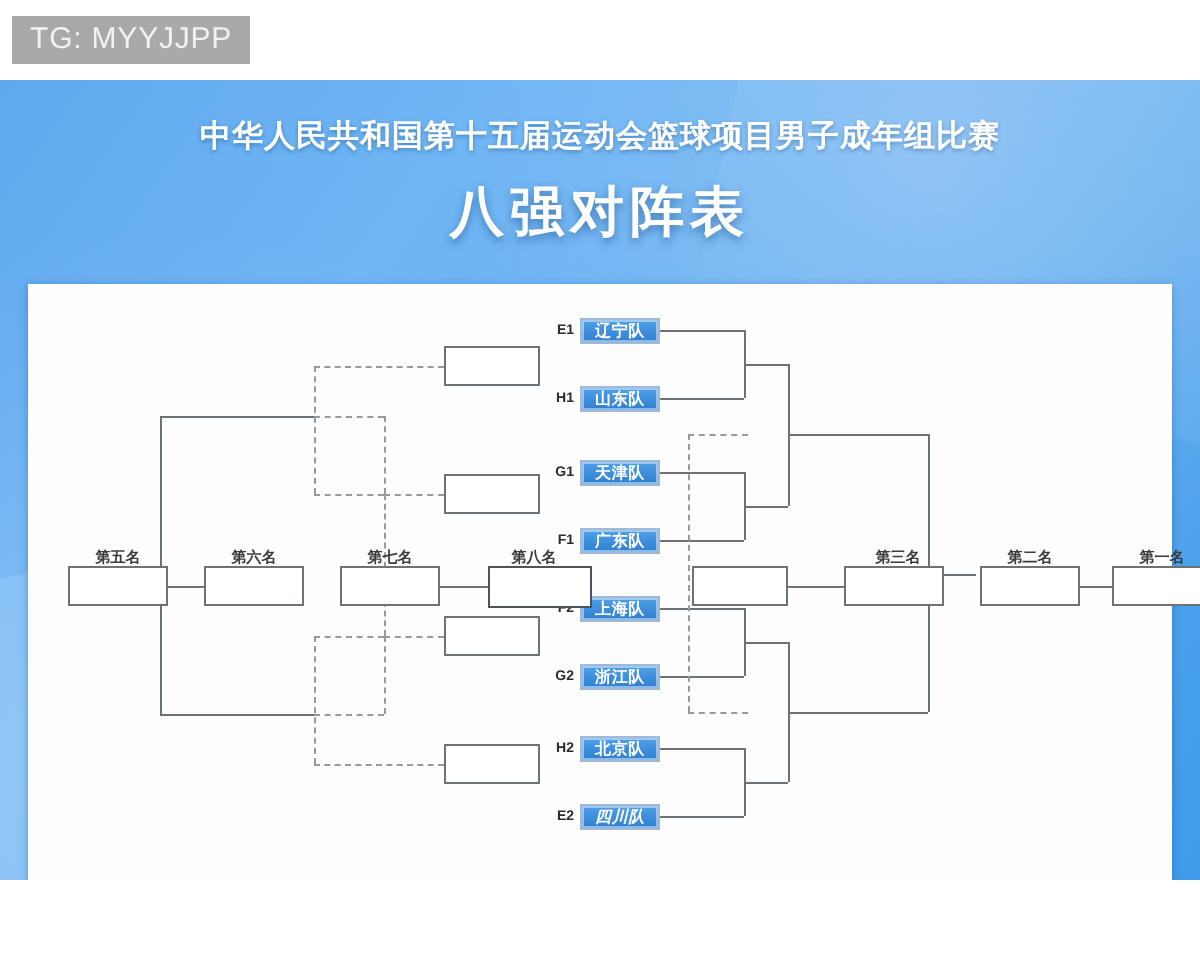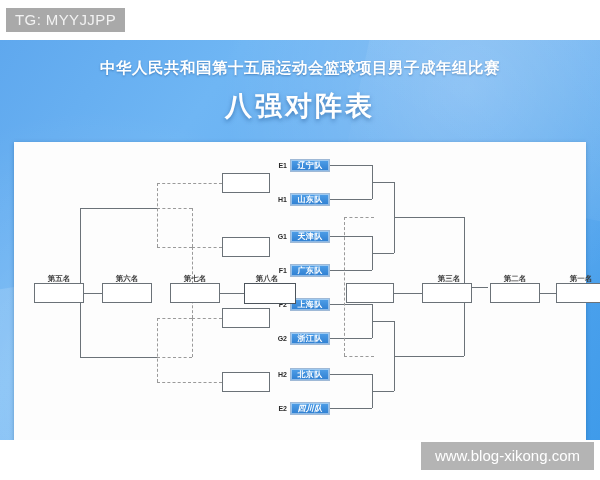--- a/index.html
+++ b/index.html
@@ -241,15 +241,14 @@
 
         <div class="ln h" style="left:206px;top:151px;width:26px;"></div>
 
         <div class="rank-label" style="left:228px;top:132px;width:50px;">第八名</div>
         <div class="slot thick" style="left:230px;top:141px;width:52px;height:21px;"></div>
 
       </div>
     </div>
   </div>
 
-  <div class="url-watermark">www.blog-xikong.com</div>
 
 </div>
 
 </body></html>

